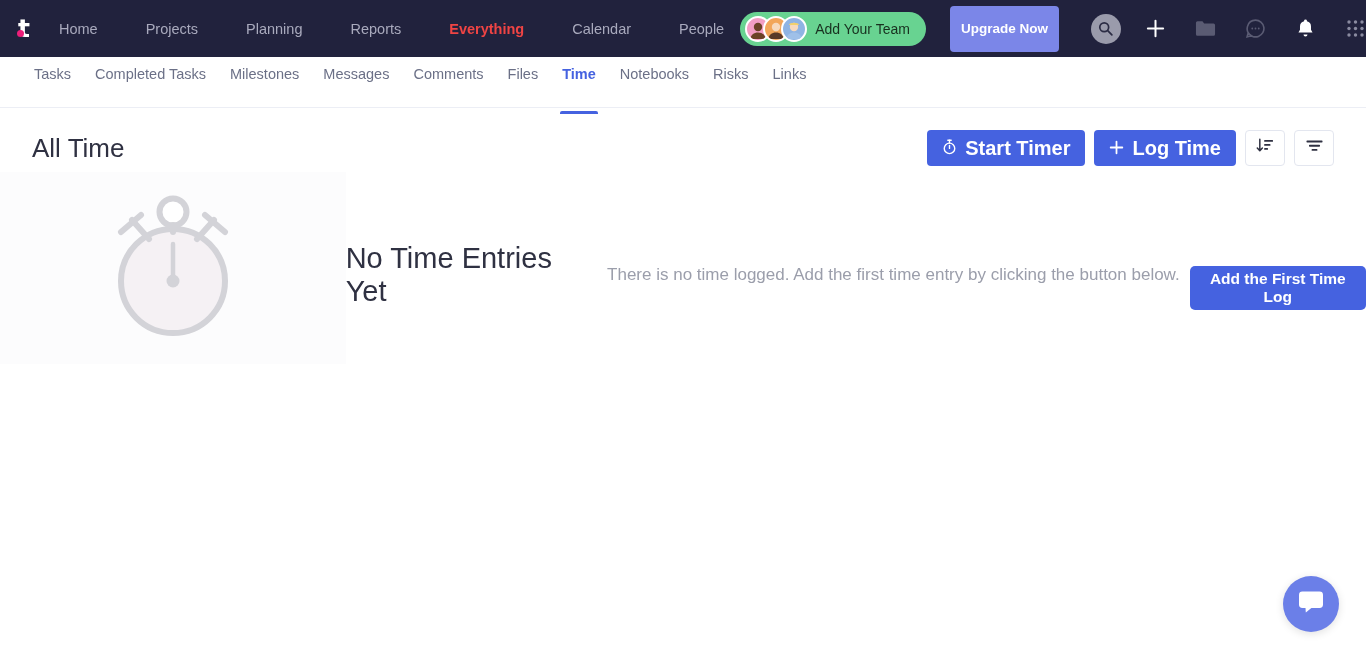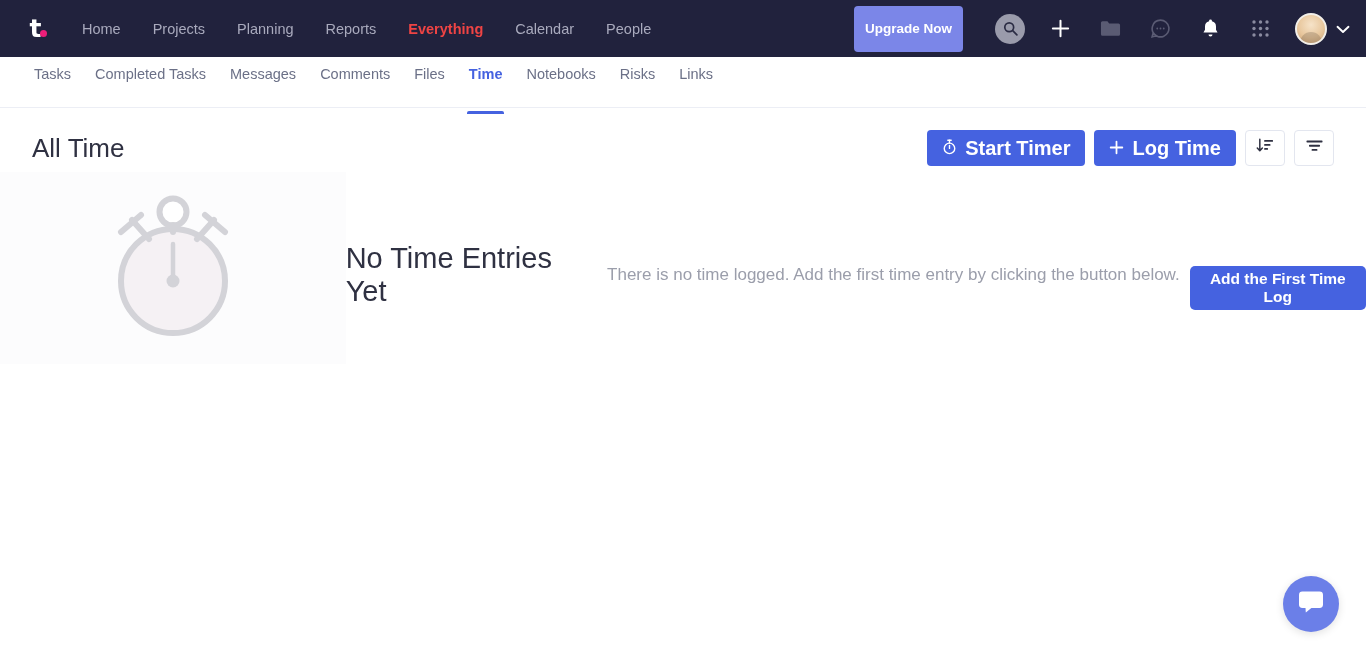--- a/index.html
+++ b/index.html
@@ -33,21 +33,21 @@
     font-family: "DejaVu Sans", sans-serif;
     letter-spacing: -1px;
   }
   .logo-dot {
     width: 7px; height: 7px;
     border-radius: 50%;
     background: #ed1e79;
     position: absolute;
     right: 5px; bottom: 9px;
   }
-  .mainnav { display: flex; align-items: center; gap: 0; }
+  .mainnav { display: flex; align-items: center; gap: 16px; }
   .mainnav a {
     color: #a9aabd;
     font-size: 14.5px;
     text-decoration: none;
     padding: 6px 16px;
     white-space: nowrap;
   }
   .mainnav a.active { color: #ef4444; font-weight: bold; }
 
   .topright {
@@ -262,20 +262,44 @@
     <a href="#">Projects</a>
     <a href="#">Planning</a>
     <a href="#">Reports</a>
     <a href="#" class="active">Everything</a>
     <a href="#">Calendar</a>
     <a href="#">People</a>
   </nav>
 
   <div class="topright">
 
+    <div class="team-pill">
+      <div class="team-avatars">
+        <div class="team-av a1">
+          <svg width="20" height="20" viewBox="0 0 20 20">
+              <circle cx="10" cy="8" r="4.2" fill="#6b4226"></circle>
+              <path d="M2.5 20c0-4.2 3.4-6.6 7.5-6.6s7.5 2.4 7.5 6.6z" fill="#6b4226"></path>
+            </svg>
+        </div>
+        <div class="team-av a2">
+          <svg width="20" height="20" viewBox="0 0 20 20">
+              <circle cx="10" cy="8" r="4.2" fill="#f7d9bd"></circle>
+              <path d="M2.5 20c0-4.2 3.4-6.6 7.5-6.6s7.5 2.4 7.5 6.6z" fill="#5a3a28"></path>
+            </svg>
+        </div>
+        <div class="team-av a3">
+          <svg width="20" height="20" viewBox="0 0 20 20">
+              <circle cx="10" cy="8" r="4.2" fill="#f7d9bd"></circle>
+              <path d="M5 6c0-3 10-3 10 0z" fill="#f2d06b"></path>
+              <path d="M2.5 20c0-4.2 3.4-6.6 7.5-6.6s7.5 2.4 7.5 6.6z" fill="#9fc0e8"></path>
+            </svg>
+        </div>
+      </div>
+      <span class="team-label">Add Your Team</span>
+    </div>
 
     <button class="upgrade-btn">Upgrade Now</button>
 
     <div class="ic">
       <span class="search-circle">
         <svg width="17" height="17" viewBox="0 0 20 20" fill="none" stroke="#2b2c44" stroke-width="2">
           <circle cx="8.5" cy="8.5" r="5.2"></circle>
             <line x1="12.6" y1="12.6" x2="17.5" y2="17.5" stroke-linecap="round"></line>
         </svg>
       </span>
@@ -342,20 +366,21 @@
         </svg>
       </span>
     </div>
 
   </div>
 </div>
 
 <div class="subnav">
   <a href="#">Tasks</a>
   <a href="#">Completed Tasks</a>
+  <a href="#">Milestones</a>
   <a href="#">Messages</a>
   <a href="#">Comments</a>
   <a href="#">Files</a>
   <a href="#" class="active">Time</a>
   <a href="#">Notebooks</a>
   <a href="#">Risks</a>
   <a href="#">Links</a>
 </div>
 
 <div class="pagehead">

